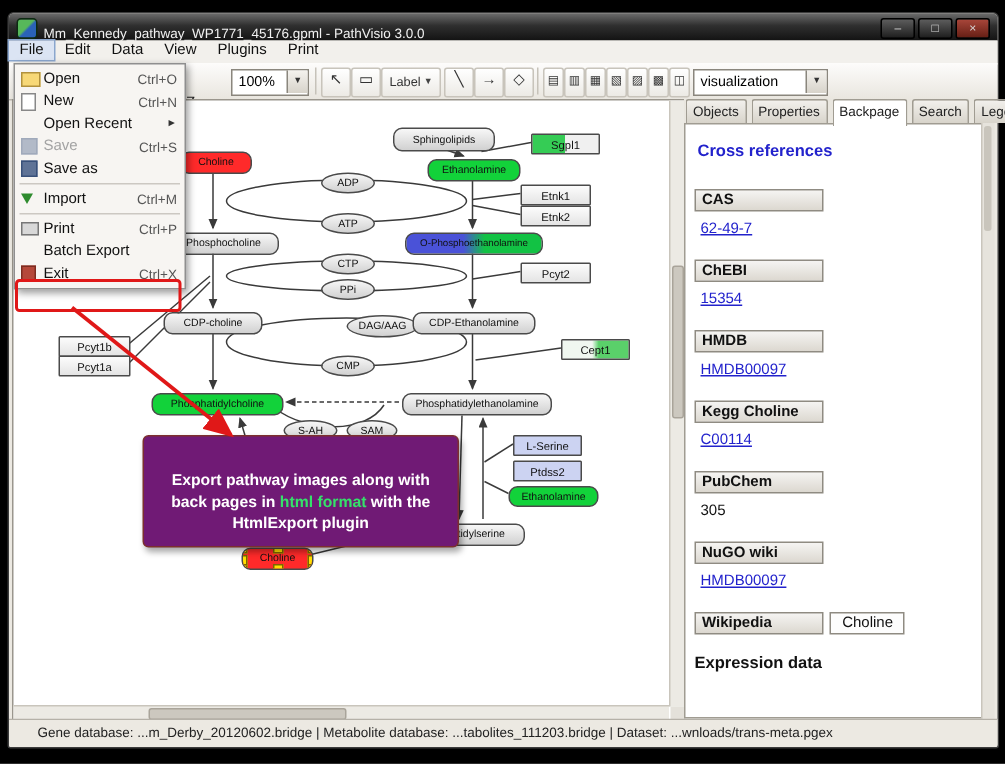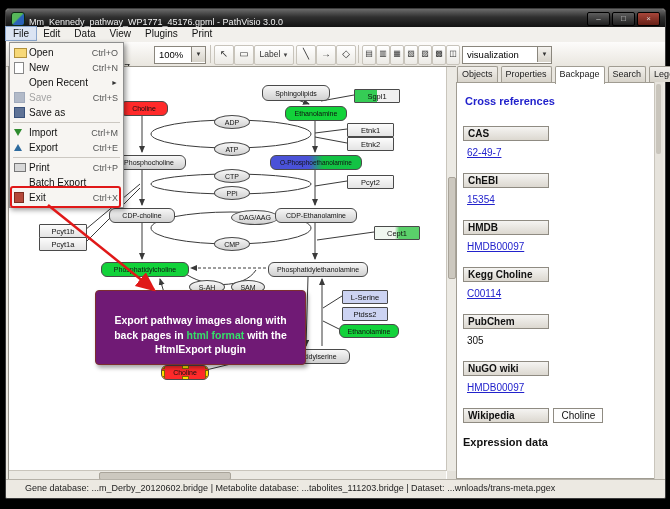--- a/index.html
+++ b/index.html
@@ -357,27 +357,20 @@
         <span class="fm-sc"></span>
       </div>
       <div class="fm-sep"></div>
       <div class="fm-item">
         <span class="fm-ic">
             <span class="mi-import"></span>
           </span>
         <span class="fm-lb">Import</span>
         <span class="fm-sc">Ctrl+M</span>
       </div>
-      <div class="fm-item">
-        <span class="fm-ic">
-            <span class="mi-export"></span>
-          </span>
-        <span class="fm-lb">Export</span>
-        <span class="fm-sc">Ctrl+E</span>
-      </div>
       <div class="fm-sep"></div>
       <div class="fm-item">
         <span class="fm-ic">
             <span class="mi-print"></span>
           </span>
         <span class="fm-lb">Print</span>
         <span class="fm-sc">Ctrl+P</span>
       </div>
       <div class="fm-item">
         <span class="fm-ic"></span>

